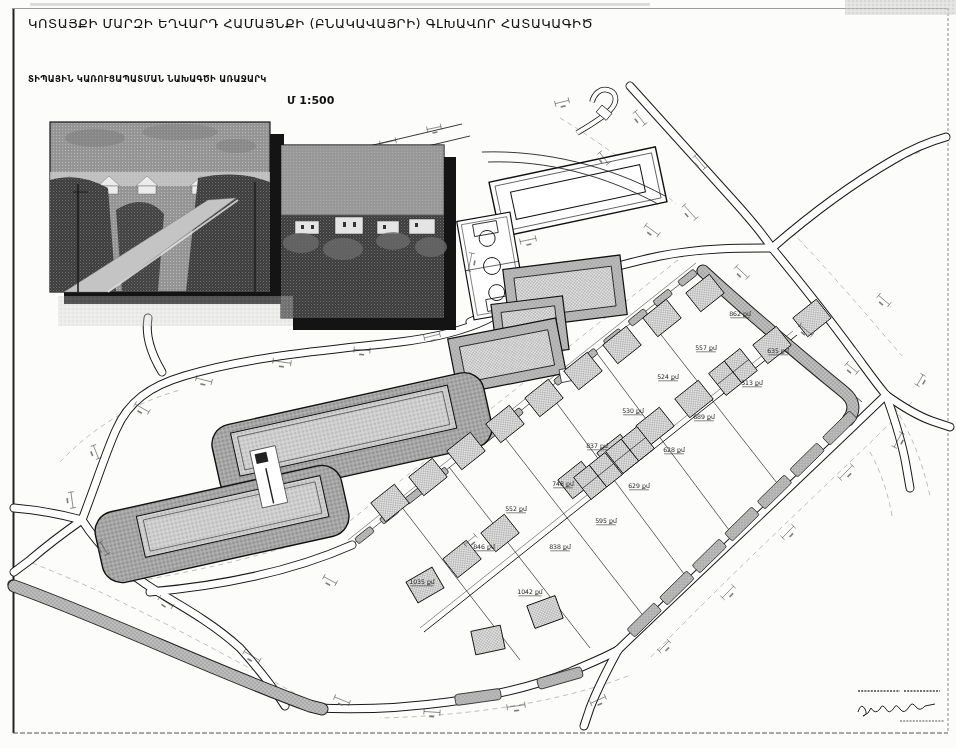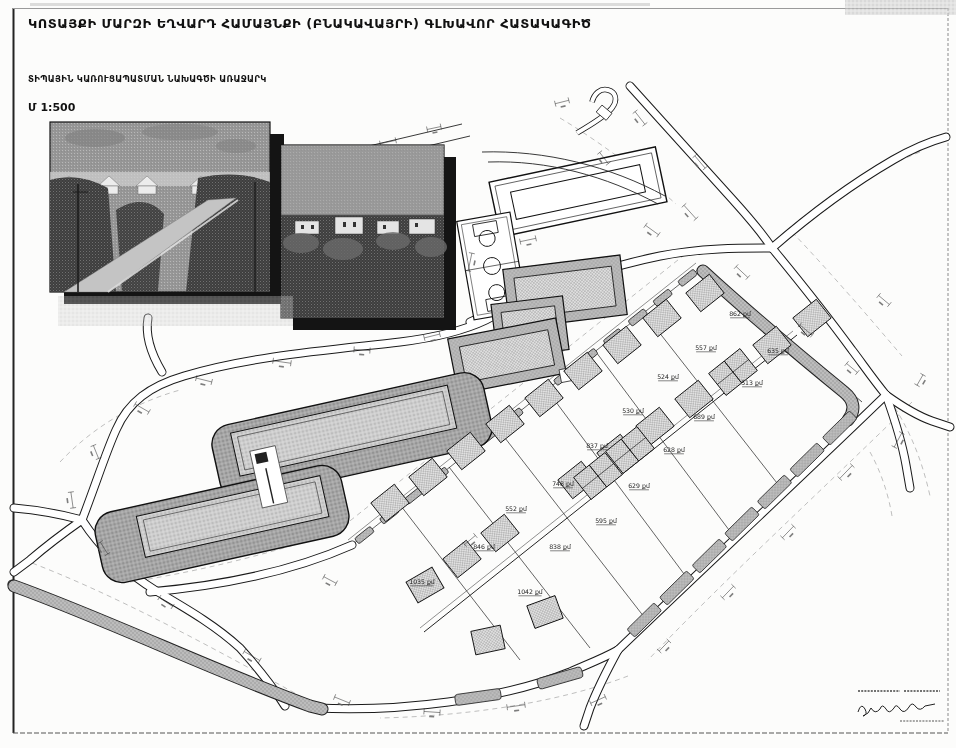--- a/index.html
+++ b/index.html
@@ -1,21 +1,21 @@
 <!DOCTYPE html>
 <html><head>
 <meta charset="utf-8">
 <style>
   html,body{margin:0;padding:0;background:#e8e8e8;}
   .sheet{position:relative;width:956px;height:748px;background:#fcfcfb;overflow:hidden;
          font-family:"DejaVu Sans","Liberation Sans",sans-serif;}
   .hdr{position:absolute;left:28px;top:16px;color:#111;z-index:5;}
-  .hdr .title{font-size:13px;font-weight:bold;letter-spacing:.5px;white-space:nowrap;}
+  .hdr .title{font-size:13px;font-weight:normal;letter-spacing:.5px;white-space:nowrap;}
   .hdr .subtitle{font-size:8.5px;font-weight:bold;letter-spacing:.3px;margin-top:43px;white-space:nowrap;}
-  .hdr .scale{font-size:11px;font-weight:600;margin-top:17px;}
+  .hdr .scale{font-size:11px;font-weight:600;margin-top:10px;text-align:center;}
   svg{position:absolute;left:0;top:0;}
   text{font-family:"DejaVu Sans","Liberation Sans",sans-serif;}
 </style>
 </head>
 <body>
 
 <div class="sheet">
 
   <div class="hdr">
     <div class="title">ԿՈՏԱՅՔԻ ՄԱՐԶԻ ԵՂՎԱՐԴ ՀԱՄԱՅՆՔԻ (ԲՆԱԿԱՎԱՅՐԻ) ԳԼԽԱՎՈՐ ՀԱՏԱԿԱԳԻԾ</div>

